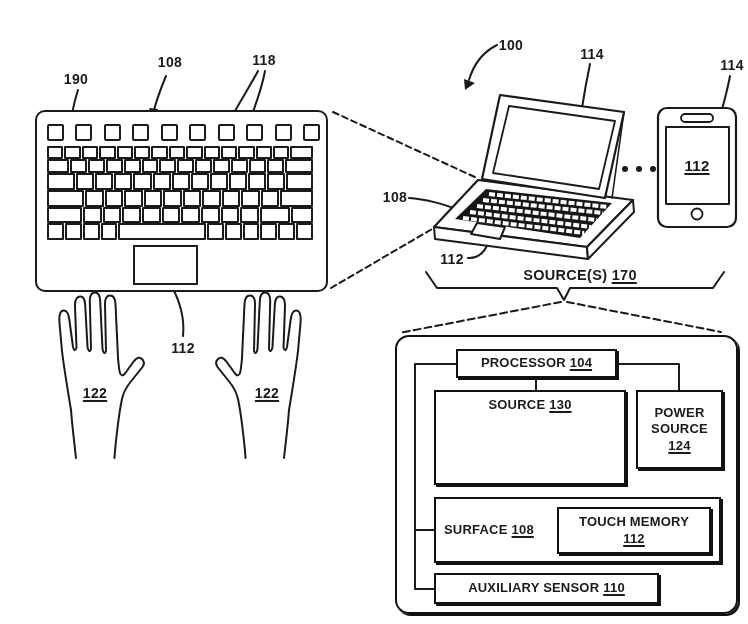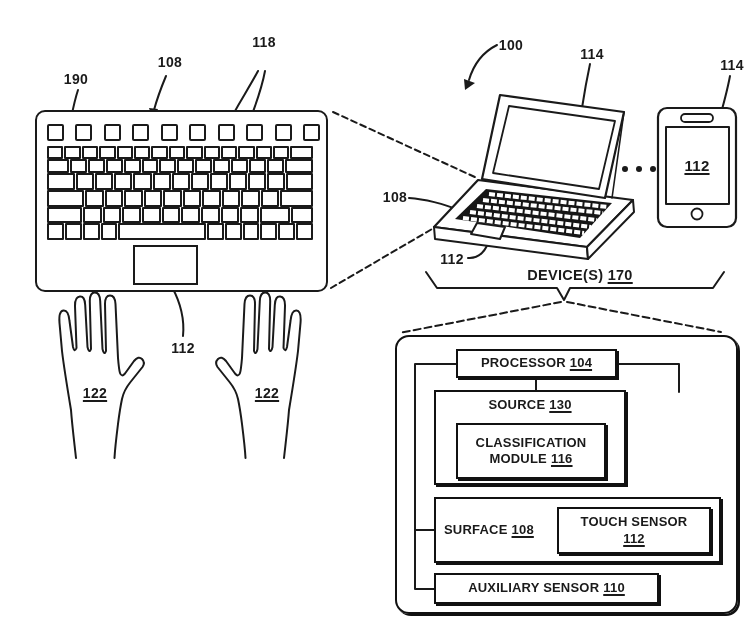--- a/index.html
+++ b/index.html
@@ -214,58 +214,59 @@
         <div class="kb-key" style="flex: 1 1 0px;"></div>
         <div class="kb-key" style="flex: 1 1 0px;"></div>
         <div class="kb-key" style="flex: 1 1 0px;"></div>
         <div class="kb-key" style="flex: 1 1 0px;"></div>
       </div>
     </div>
   <div class="trackpad"></div>
 
   <div class="lbl" style="left:76px;top:71px;">190</div>
   <div class="lbl" style="left:170px;top:54px;">108</div>
-  <div class="lbl" style="left:264px;top:34px;">118</div>
+  <div class="lbl" style="left:264px;top:52px;">118</div>
   <div class="lbl" style="left:183px;top:340px;">112</div>
   <div class="lbl u" style="left:95px;top:385px;">122</div>
   <div class="lbl u" style="left:267px;top:385px;">122</div>
   <div class="lbl" style="left:511px;top:37px;">100</div>
   <div class="lbl" style="left:592px;top:46px;">114</div>
   <div class="lbl" style="left:732px;top:57px;">114</div>
   <div class="lbl" style="left:395px;top:189px;">108</div>
   <div class="lbl" style="left:452px;top:251px;">112</div>
   <div class="lbl u" style="left:697px;top:157px;font-size:15px;">112</div>
 
   <div class="devices-lbl">
-    <span>DEVICE(S)</span>
+    <span>SOURCE(S)</span>
     <span class="u">170</span>
   </div>
 
   <div class="outer-box"></div>
 
   <div class="blk" style="left:456px;top:349px;width:161px;height:29px;">
     <div class="row"><span>PROCESSOR</span><span class="u">104</span></div>
   </div>
 
   <div class="blk" style="left:434px;top:390px;width:192px;height:95px;justify-content:flex-start;padding-top:5px;">
     <div class="row"><span>SOURCE</span><span class="u">130</span></div>
   </div>
 
-  <div class="blk" style="left:456px;top:423px;width:150px;height:56px;">
-    <div class="row">CLASSIFICATION</div>
-    <div class="row"><span>MODULE</span><span class="u">116</span></div>
-  </div>
-
+
+  <div class="blk" style="left:636px;top:390px;width:87px;height:79px;">
+    <div class="row">POWER</div>
+    <div class="row">SOURCE</div>
+    <div class="row u" style="margin-left:0;">124</div>
+  </div>
 
   <div class="blk" style="left:434px;top:497px;width:287px;height:66px;align-items:flex-start;padding-left:8px;">
     <div class="row"><span>SURFACE</span><span class="u">108</span></div>
   </div>
 
   <div class="blk" style="left:557px;top:507px;width:154px;height:47px;">
-    <div class="row">TOUCH SENSOR</div>
+    <div class="row">TOUCH MEMORY</div>
     <div class="row u" style="margin-left:0;">112</div>
   </div>
 
   <div class="blk" style="left:434px;top:573px;width:225px;height:31px;justify-content:center;">
     <div class="row"><span>AUXILIARY SENSOR</span><span class="u">110</span></div>
   </div>
 
 </div>
 
 </body></html>

